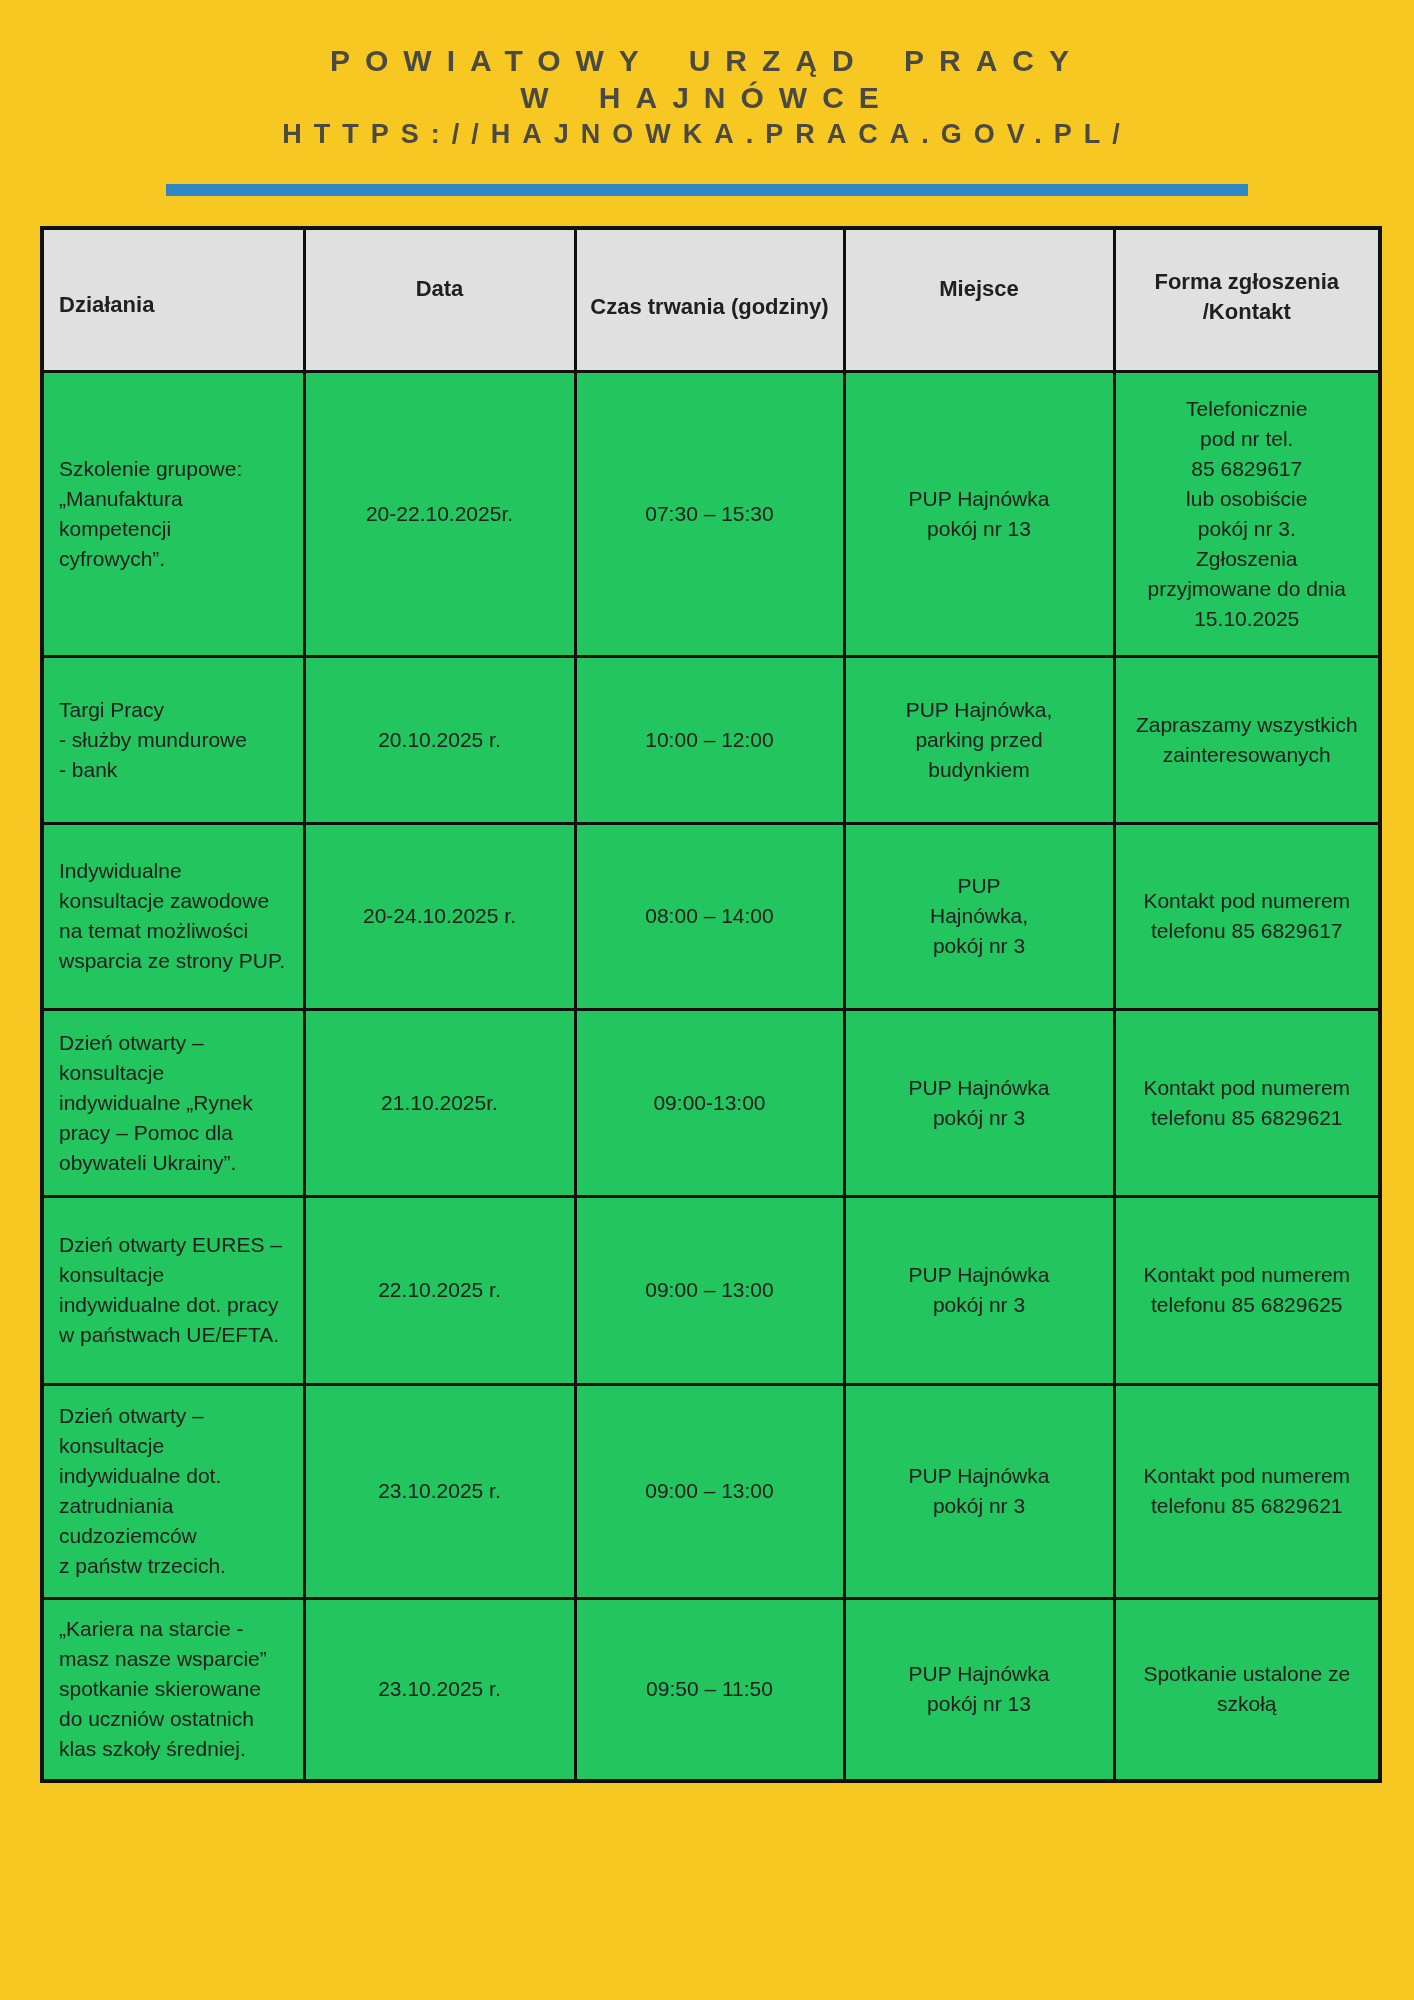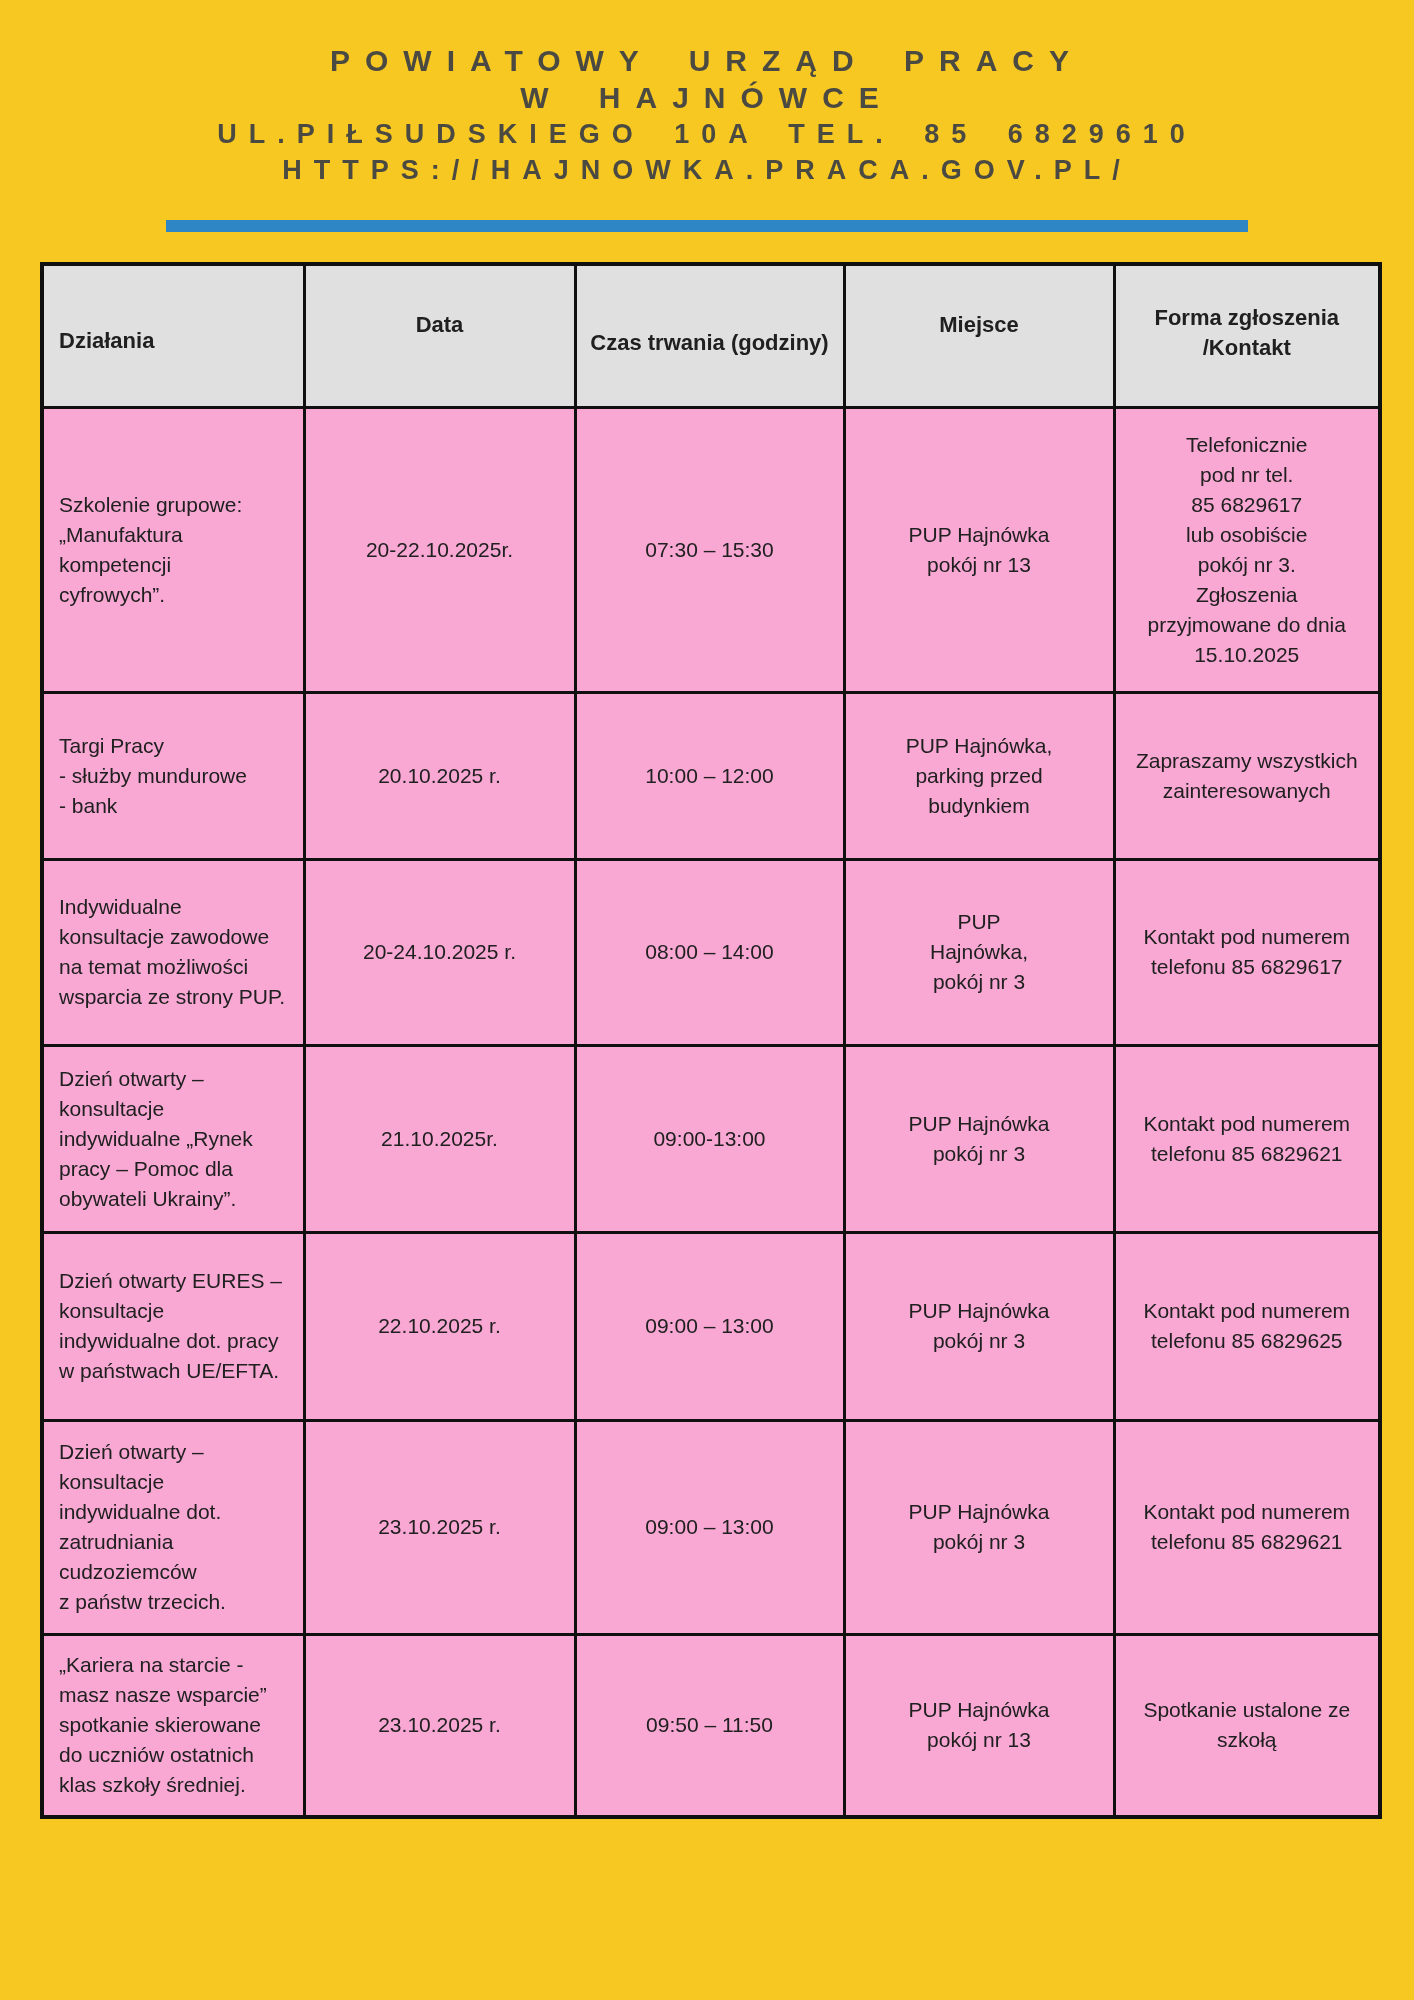--- a/index.html
+++ b/index.html
@@ -41,21 +41,21 @@
     line-height:30px;
     padding:4px 8px;
   }
   .th-dzialania{text-align:left;padding-left:15px;padding-top:14px;}
   .th-data{padding-bottom:26px;}
   .th-czas{padding-top:18px;}
   .th-miejsce{padding-bottom:26px;}
   .th-forma{padding-bottom:10px;}
 
   td{
-    background:#f9a8d4;
+    background:#22c55e;
     font-size:21px;
     line-height:30px;
     text-align:center;
     padding:6px 12px;
   }
   td.activity{text-align:left;padding-left:15px;padding-right:8px;}
 
   tbody tr:nth-child(1){height:285px;}
   tbody tr:nth-child(2){height:167px;}
   tbody tr:nth-child(3){height:186px;margin-top:12px;}
@@ -66,21 +66,20 @@
   tbody tr:nth-child(8){height:153px;}
 </style>
 </head>
 <body>
 
 <div class="page">
 
   <div class="letterhead">
     <div class="h1">POWIATOWY URZĄD PRACY</div>
     <div class="h1">W HAJNÓWCE</div>
-    <div class="h2">UL.PIŁSUDSKIEGO 10A TEL. 85 6829610</div>
     <div class="h2">HTTPS://HAJNOWKA.PRACA.GOV.PL/</div>
     <div class="blue-bar"></div>
   </div>
 
   <table class="events">
     <colgroup>
       <col style="width:262px">
       <col style="width:271px">
       <col style="width:269px">
       <col style="width:270px">

